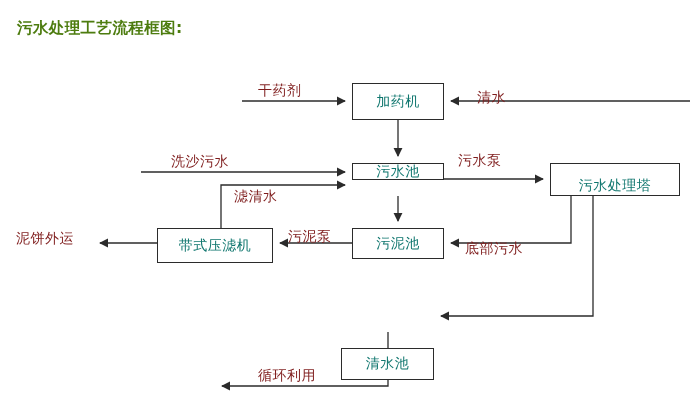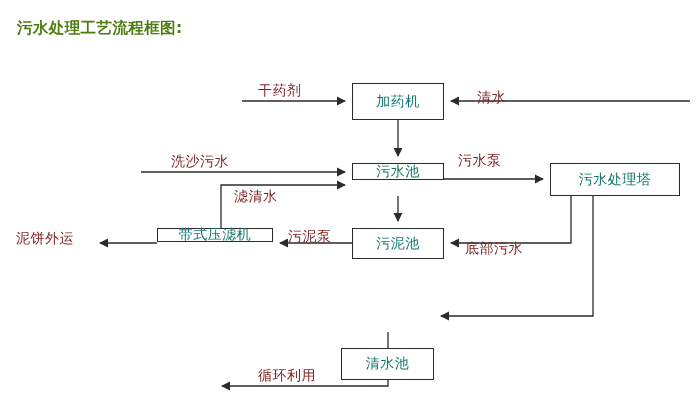--- a/index.html
+++ b/index.html
@@ -104,25 +104,25 @@
   </svg>
 
   <div class="node-box" style="left:352px; top:83px; width:92px; height:37px;">
     <span>加药机</span>
   </div>
 
   <div class="node-box" style="left:352px; top:163px; width:92px; height:17px;">
     <span>污水池</span>
   </div>
 
-  <div class="node-box" style="left:550px; top:163px; width:130px; height:33px;">
+  <div class="node-box" style="left:550px; top:163px; width:130px; height:33px;align-items:flex-end;">
     <span>污水处理塔</span>
   </div>
 
-  <div class="node-box" style="left:157px; top:228px; width:116px; height:14px;">
+  <div class="node-box" style="left:157px; top:228px; width:116px; height:35px;">
     <span>带式压滤机</span>
   </div>
 
   <div class="node-box" style="left:352px; top:228px; width:92px; height:31px;">
     <span>污泥池</span>
   </div>
 
   <div class="node-box" style="left:341px; top:300px; width:93px; height:32px;margin-top:48px;">
     <span>清水池</span>
   </div>

